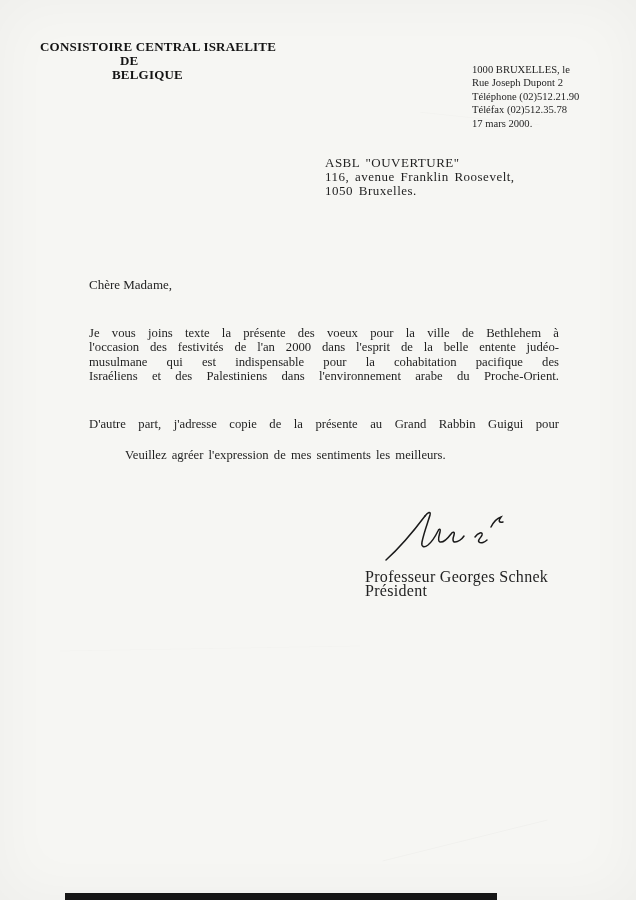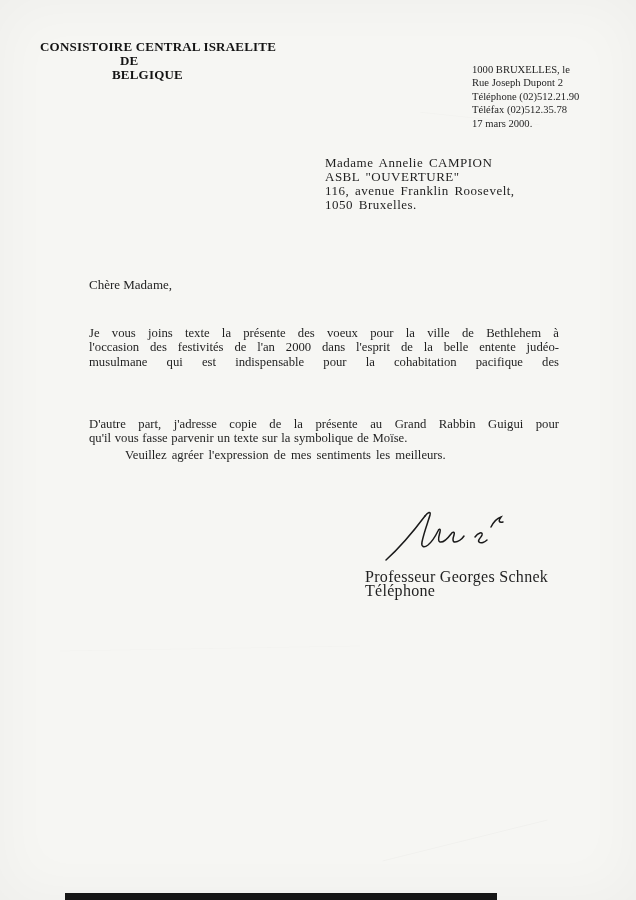--- a/index.html
+++ b/index.html
@@ -59,50 +59,49 @@
 
   <div class="sender">
     <div>1000 BRUXELLES, le</div>
     <div>Rue Joseph Dupont 2</div>
     <div>Téléphone (02)512.21.90</div>
     <div>Téléfax (02)512.35.78</div>
     <div>17 mars 2000.</div>
   </div>
 
   <div class="recipient">
-    <div>Madame Annelie CAMPION</div>
     <div>ASBL "OUVERTURE"</div>
     <div>116, avenue Franklin Roosevelt,</div>
     <div>1050 Bruxelles.</div>
   </div>
 
   <div class="salutation">Chère Madame,</div>
 
   <div class="para p1">
     <div class="line j">Je vous joins texte la présente des voeux pour la ville de Bethlehem à</div>
     <div class="line j">l'occasion des festivités de l'an 2000 dans l'esprit de la belle entente judéo-</div>
     <div class="line j">musulmane qui est indispensable pour la cohabitation pacifique des</div>
+    <div class="line j">Israéliens et des Palestiniens dans l'environnement arabe du Proche-Orient.</div>
   </div>
 
   <div class="para p2">
     <div class="line j">D'autre part, j'adresse copie de la présente au Grand Rabbin Guigui pour</div>
-    <div class="line">qu'il vous fasse parvenir un texte sur la symbolique de Moïse.</div>
   </div>
 
   <div class="closing">Veuillez agréer l'expression de mes sentiments les meilleurs.</div>
 
   <svg class="sig-svg" viewBox="0 0 128 56" fill="none" xmlns="http://www.w3.org/2000/svg">
     <g stroke="#1a1a1a" stroke-width="1.5" stroke-linecap="round" fill="none">
       <path d="M3,53 C13,44 27,29 42,9"></path>
       <path d="M42,9 c3,-4 6,-5 5,-1 c-2,7 -6,17 -8,27 c-1,5 2,6 6,3 c5,-4 8,-10 10,-14 c1,-3 3,-2 2,1 c-1,4 -3,9 0,10 c4,1 8,-4 11,-8 c2,-3 4,-2 3,1 c-1,3 -2,7 1,7 c3,0 7,-3 9,-6"></path>
       <path d="M92,30 c3,-4 8,-6 7,-2 c-1,3 -5,5 -3,7 c2,2 6,0 8,-2"></path>
       <path d="M108,20 c3,-6 7,-9 10,-10 c-3,4 -2,6 2,5"></path>
     </g>
   </svg>
 
   <div class="sigblock">
     <div>Professeur Georges Schnek</div>
-    <div>Téléphone</div>
+    <div>Président</div>
   </div>
 
   <div class="scan-bar"></div>
 
 </div>
 
 </body></html>

